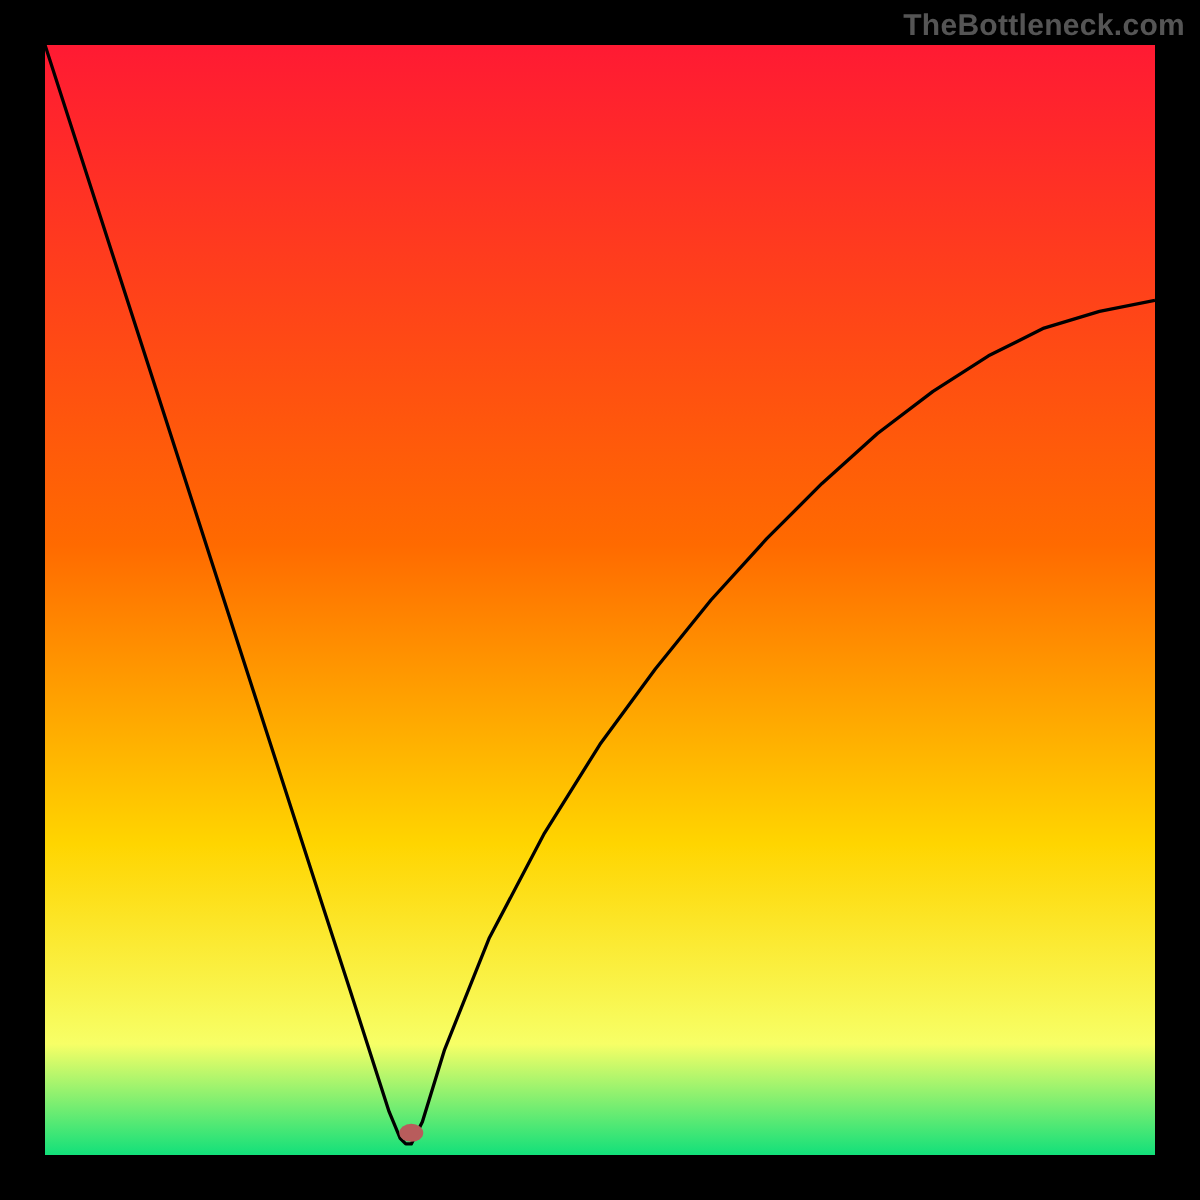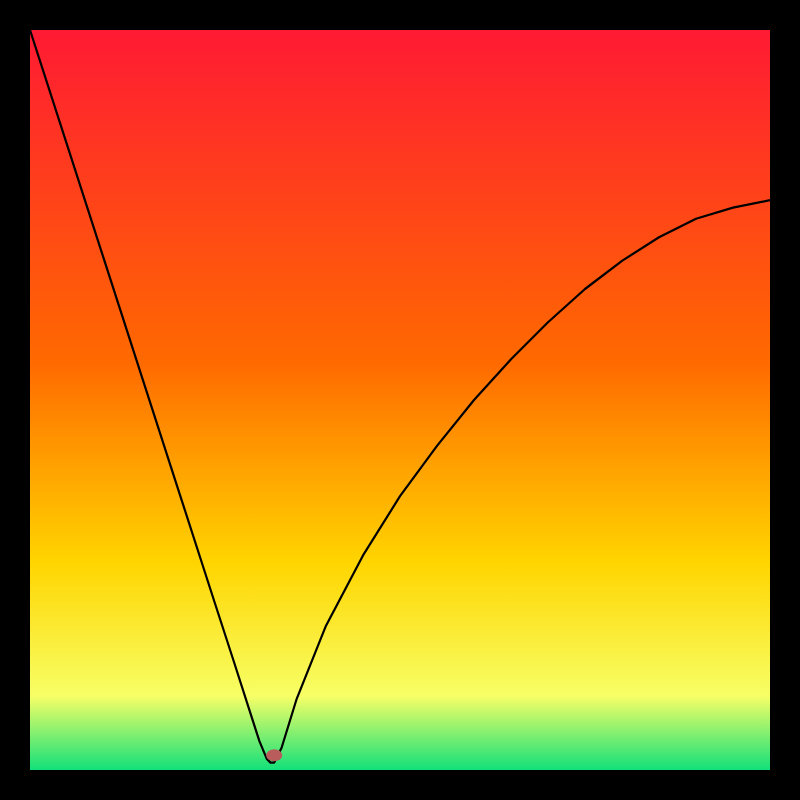--- a/index.html
+++ b/index.html
@@ -40,20 +40,21 @@
     font-weight: 600;
     color: #555;
     letter-spacing: 0.2px;
     user-select: none;
   }
 </style>
 </head>
 <body>
 
 <div class="frame">
+  <div class="watermark">TheBottleneck.com</div>
   <div class="plot">
     <svg id="chart-svg" viewBox="0 0 740 740" preserveAspectRatio="none">
       <defs>
         <linearGradient id="bg-grad" x1="0" y1="0" x2="0" y2="1">
           <stop id="g0" offset="0%" stop-color="#ff1a33"></stop>
           <stop id="g1" offset="45%" stop-color="#ff6a00"></stop>
           <stop id="g2" offset="72%" stop-color="#ffd500"></stop>
           <stop id="g3" offset="90%" stop-color="#f7ff66"></stop>
           <stop id="g4" offset="100%" stop-color="#12e07a"></stop>
         </linearGradient>

